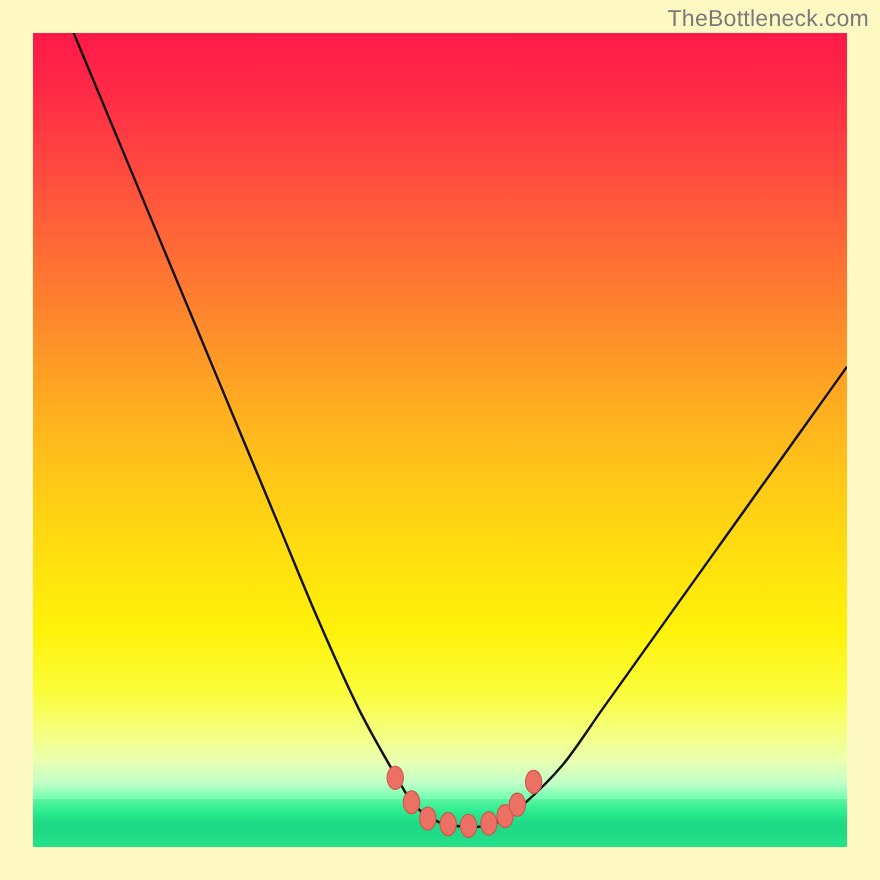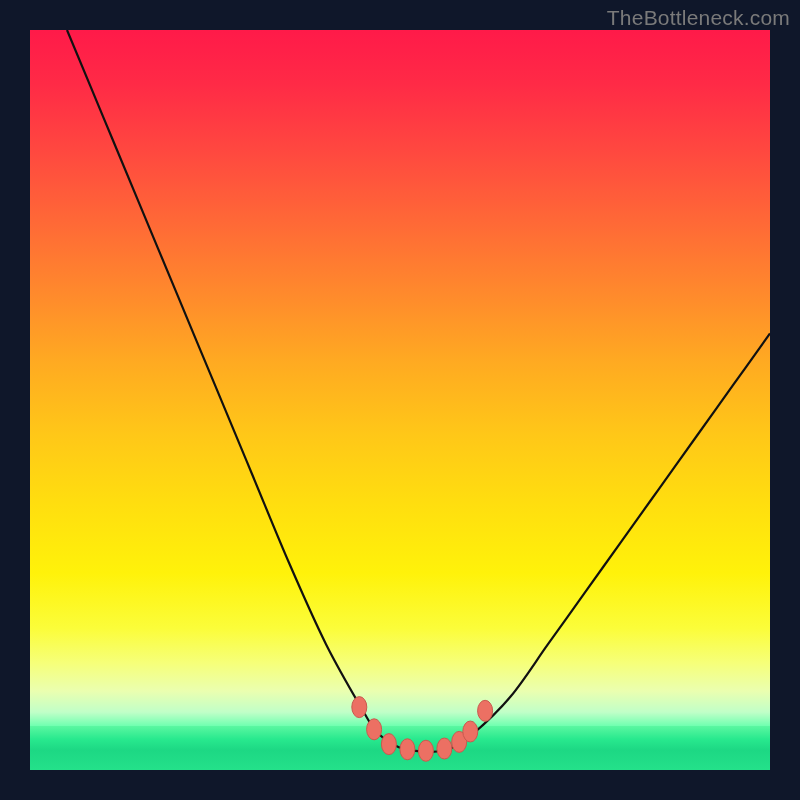--- a/index.html
+++ b/index.html
@@ -8,21 +8,21 @@
     width: 800px;
     height: 800px;
     overflow: hidden;
     background: #000;
     font-family: Arial, Helvetica, sans-serif;
   }
   .frame {
     position: relative;
     width: 800px;
     height: 800px;
-    background: #0f172a;
+    background: #fef9c3;
   }
   .plot-area {
     position: absolute;
     left: 30px;
     top: 30px;
     width: 740px;
     height: 740px;
     overflow: hidden;
   }
   .gradient {

